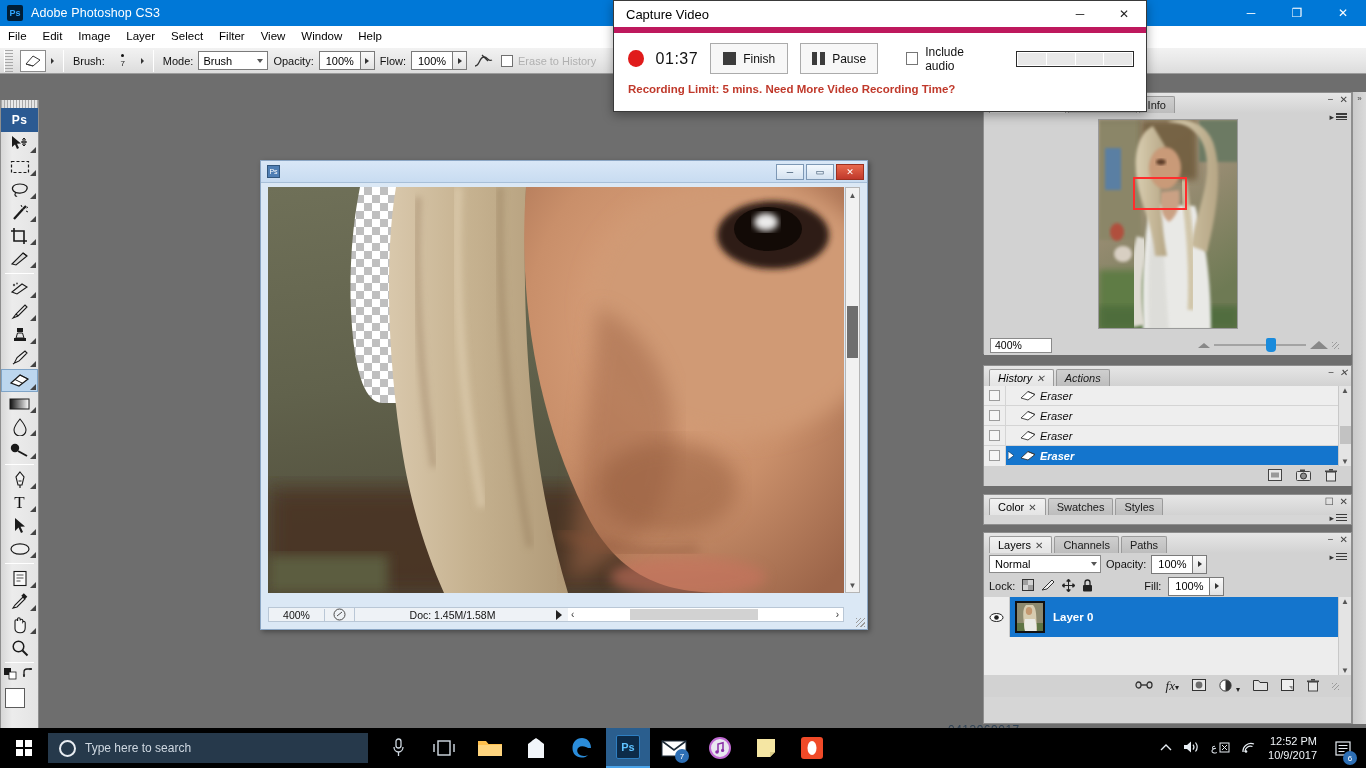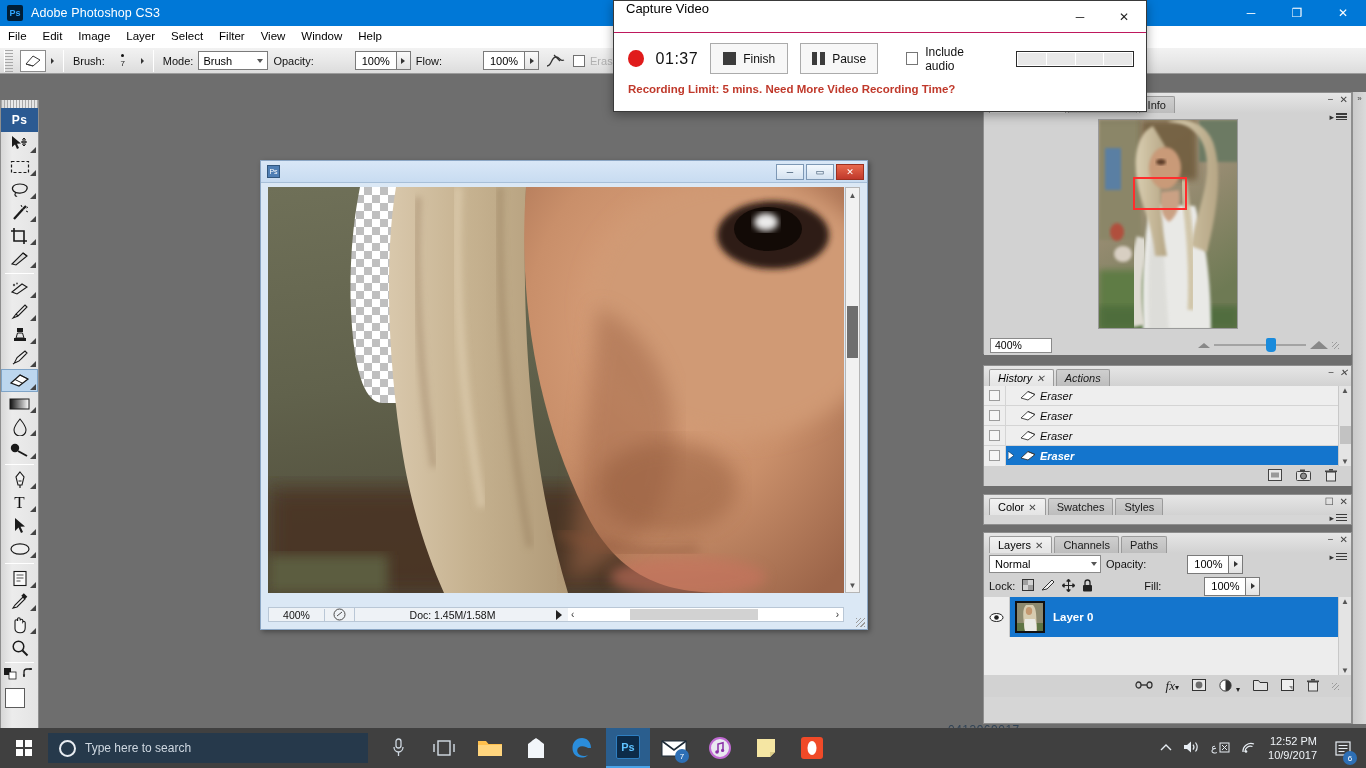--- a/index.html
+++ b/index.html
@@ -63,21 +63,21 @@
   .brush-preview { width:26px; height:24px; display:flex; flex-direction:column; align-items:center; justify-content:center; font-size:8px; color:#222; line-height:1;}
   .brush-dot { width:3px;height:3px;background:#111;border-radius:50%; margin-bottom:3px;}
   .combo {
     height:19px; background:#fff; border:1px solid #7a7a7a;
     display:flex; align-items:center; padding:0 4px; font-size:11px; color:#000;
     min-width:68px; justify-content:space-between;
   }
   .chev { width:0;height:0;border-left:3px solid transparent;border-right:3px solid transparent;border-top:4px solid #555; margin-left:5px;}
   .numbox {
     height:19px; background:#fff; border:1px solid #7a7a7a; display:flex;
-    align-items:center; justify-content:center; font-size:11px; width:42px; color:#000;margin-left:36px;
+    align-items:center; justify-content:center; font-size:11px; width:42px; color:#000;
   }
   .spin-btn {
     width:14px; height:19px; border:1px solid #7a7a7a; border-left:none;
     background:linear-gradient(to bottom,#fafafa,#e2e2e2);
     display:flex; align-items:center; justify-content:center;
   }
   .spin-btn .tri { width:0;height:0;border-left:4px solid #333;border-top:3.5px solid transparent;border-bottom:3.5px solid transparent;}
   .chk { width:12px;height:12px;border:1px solid #707070;background:#fff;}
   .disabled-txt { color:#b0b0b0; }
 
@@ -206,21 +206,21 @@
 
   .coll-rail { position:absolute; right:0; top:92px; width:14px; height:632px;
     background:linear-gradient(to right,#c9c9c9,#dadada); border-left:1px solid #8e8e8e; }
 
   
   .capture {
     position:absolute; left:613px; top:0; width:534px; height:112px;
     background:#ffffff; border:1px solid #3a3a3a; z-index:50;
     box-shadow:0 3px 10px rgba(0,0,0,.35);
   }
-  .cap-title { height:32px; display:flex; align-items:flex-start; padding-left:12px; border-bottom:1px solid #be185d;}
+  .cap-title { height:32px; display:flex; align-items:center; padding-left:12px; border-bottom:6px solid #be185d;}
   .cap-title .t { font-size:13px; color:#000; }
   .cap-wb { margin-left:auto; display:flex; }
   .cap-btn { width:44px; height:31px; display:flex; align-items:center; justify-content:center; color:#222; font-size:12px;}
   .cap-body { display:flex; align-items:center; padding:10px 12px 0 14px; gap:12px; }
   .rec-dot { width:17px; height:17px; border-radius:50%; background:#e01b1b; }
   .cap-time { font-size:16px; color:#111; letter-spacing:.5px; }
   .cap-action {
     height:31px; min-width:78px; border:1px solid #ababab; background:#f7f7f7;
     display:flex; align-items:center; justify-content:center; gap:7px; padding:0 12px;
     font-size:12px; color:#111;
@@ -228,21 +228,21 @@
   .sq-ico { width:13px;height:13px;background:#3c3c3c; }
   .pause-ico { width:13px; height:13px; display:flex; gap:3px; }
   .pause-ico i { width:5px; height:13px; background:#3c3c3c; display:block; }
   .cap-chk { display:flex; align-items:center; gap:7px; font-size:12px; color:#111; }
   .cap-chkbox { width:13px;height:13px;border:1px solid #767676; background:#fff; }
   .cap-meter { width:128px; height:16px; border:1px solid #2b2b2b; background:#fff; display:flex; gap:1px; padding:1px;}
   .cap-meter i { flex:1; background:#e8e8e8; display:block; }
   .cap-warn { padding:9px 0 0 14px; font-size:11.5px; color:#c0392b; font-weight:bold; }
 
   
-  .taskbar { position:absolute; left:0; bottom:0; width:1366px; height:40px; background:#404040; display:flex; align-items:center; }
+  .taskbar { position:absolute; left:0; bottom:0; width:1366px; height:40px; background:#000000; display:flex; align-items:center; }
   .tb-start { width:48px; height:40px; display:flex; align-items:center; justify-content:center; }
   .win-glyph { width:16px; height:16px; display:grid; grid-template-columns:1fr 1fr; grid-template-rows:1fr 1fr; gap:2px;}
   .win-glyph i { background:#ffffff; display:block; }
   .tb-search { width:320px; height:30px; background:#26394b; display:flex; align-items:center; gap:9px; padding-left:11px; }
   .tb-search .circ { width:17px;height:17px;border:2px solid #e9edf2;border-radius:50%; }
   .tb-search .ph { color:#cfd8e1; font-size:12px; }
   .tb-icons { display:flex; align-items:center; gap:2px; margin-left:8px; }
   .tbi { width:44px; height:40px; display:flex; align-items:center; justify-content:center; position:relative;}
   .tbi.active { background:#2a5e8e; border-bottom:2px solid #4aa3e8; }
   .badge { position:absolute; right:7px; bottom:5px; width:14px;height:14px;border-radius:50%;

